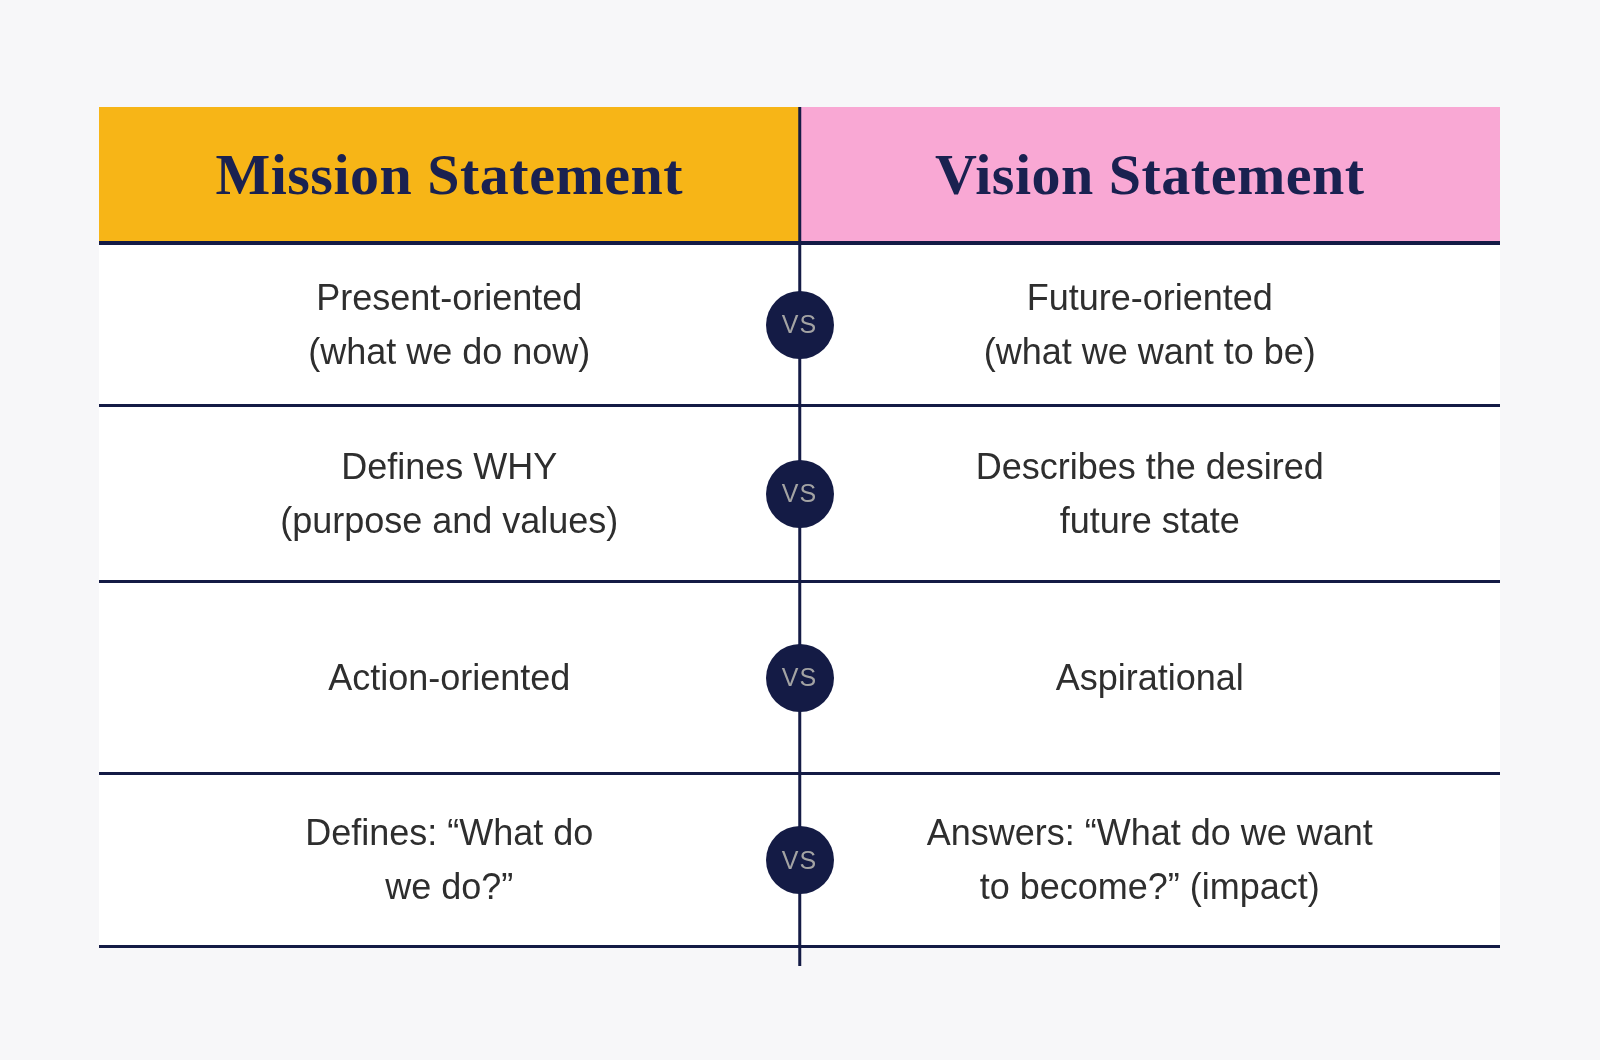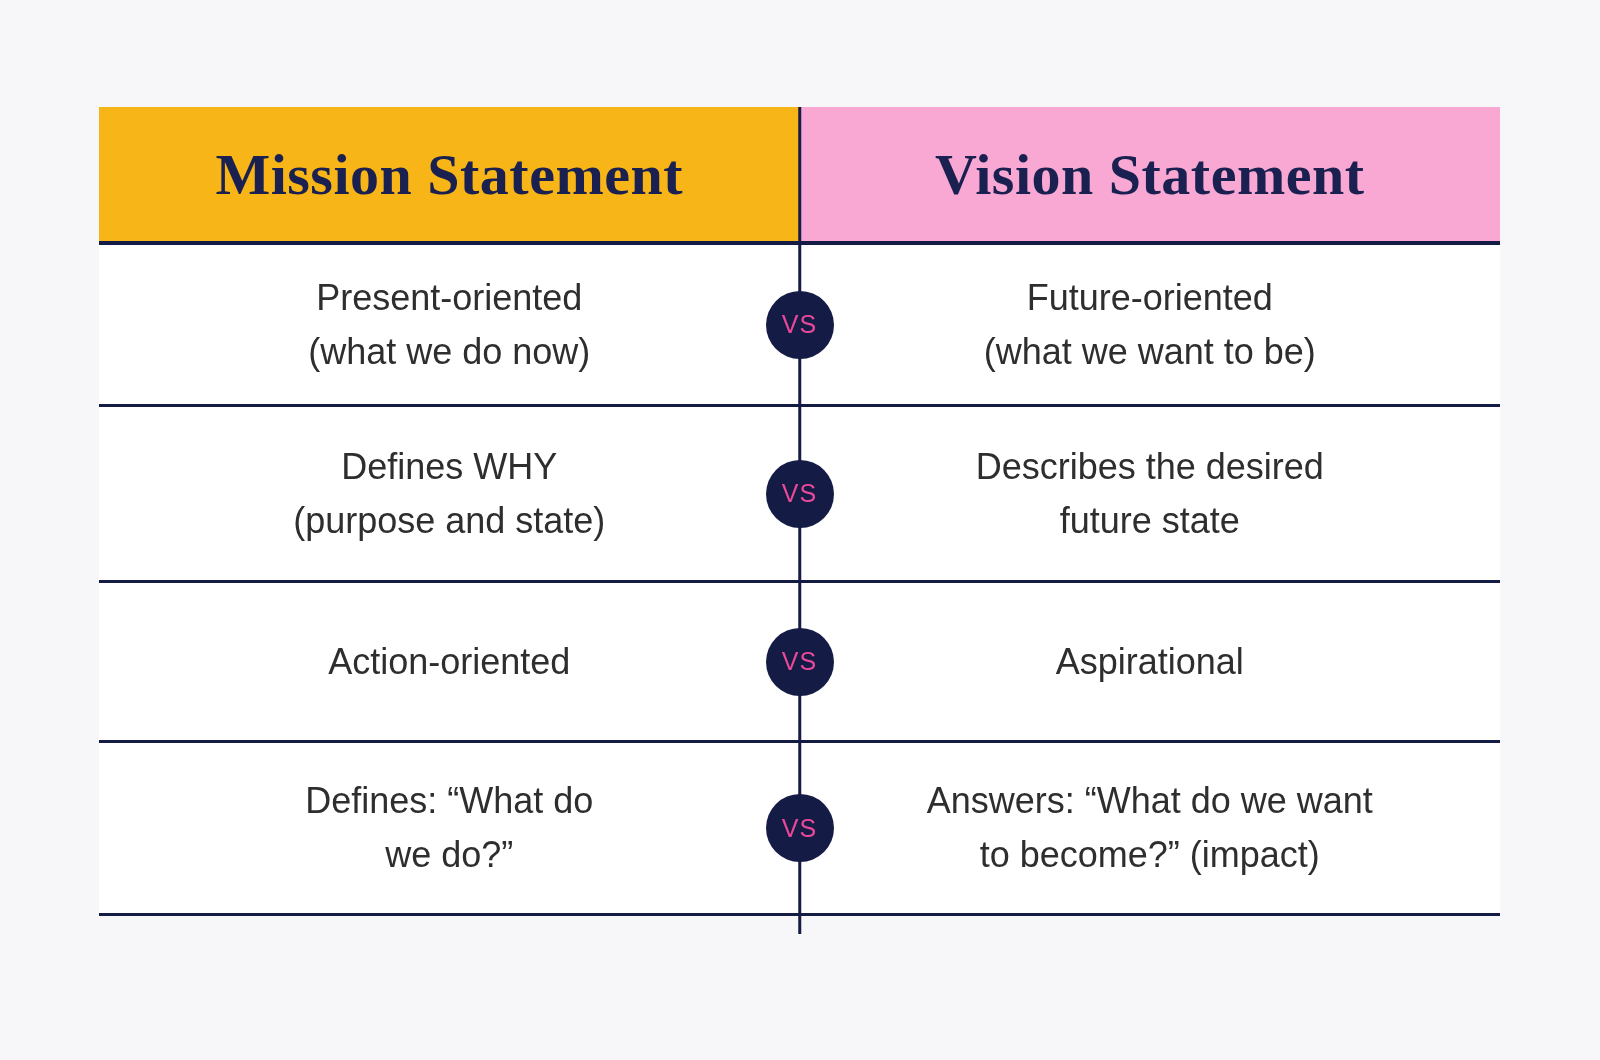--- a/index.html
+++ b/index.html
@@ -38,21 +38,21 @@
   
   .row {
     position: relative;
     display: flex;
     background: #FFFFFF;
     border-bottom: 3px solid #141B45;
   }
   .row:last-child { border-bottom: none; }
   .row-1 { height: 162px; }
   .row-2 { height: 176px; }
-  .row-3 { height: 160px; }
+  .row-3 { height: 192px; }
   .row-4 { height: 173px; }
   .cell {
     flex: 1 1 50%;
     display: flex;
     flex-direction: column;
     align-items: center;
     justify-content: center;
     text-align: center;
     font-size: 36px;
     line-height: 1.5;
@@ -74,21 +74,21 @@
   
   .vs-badge {
     position: absolute;
     left: 50%;
     top: 50%;
     transform: translate(-50%, -50%);
     width: 68px;
     height: 68px;
     border-radius: 50%;
     background: #141B45;
-    color: #ec4899;
+    color: #a3a3a3;
     display: flex;
     align-items: center;
     justify-content: center;
     font-size: 25px;
     letter-spacing: 1px;
     z-index: 2;
   }
 </style>
 </head>
 <body>
@@ -114,21 +114,21 @@
     </div>
     <div class="cell">
       <div class="line">Future-oriented</div>
       <div class="line">(what we want to be)</div>
     </div>
   </div>
 
   <div class="row row-2">
     <div class="cell">
       <div class="line">Defines WHY</div>
-      <div class="line">(purpose and state)</div>
+      <div class="line">(purpose and values)</div>
     </div>
     <div class="vs-badge">
       <span>VS</span>
     </div>
     <div class="cell">
       <div class="line">Describes the desired</div>
       <div class="line">future state</div>
     </div>
   </div>
 

